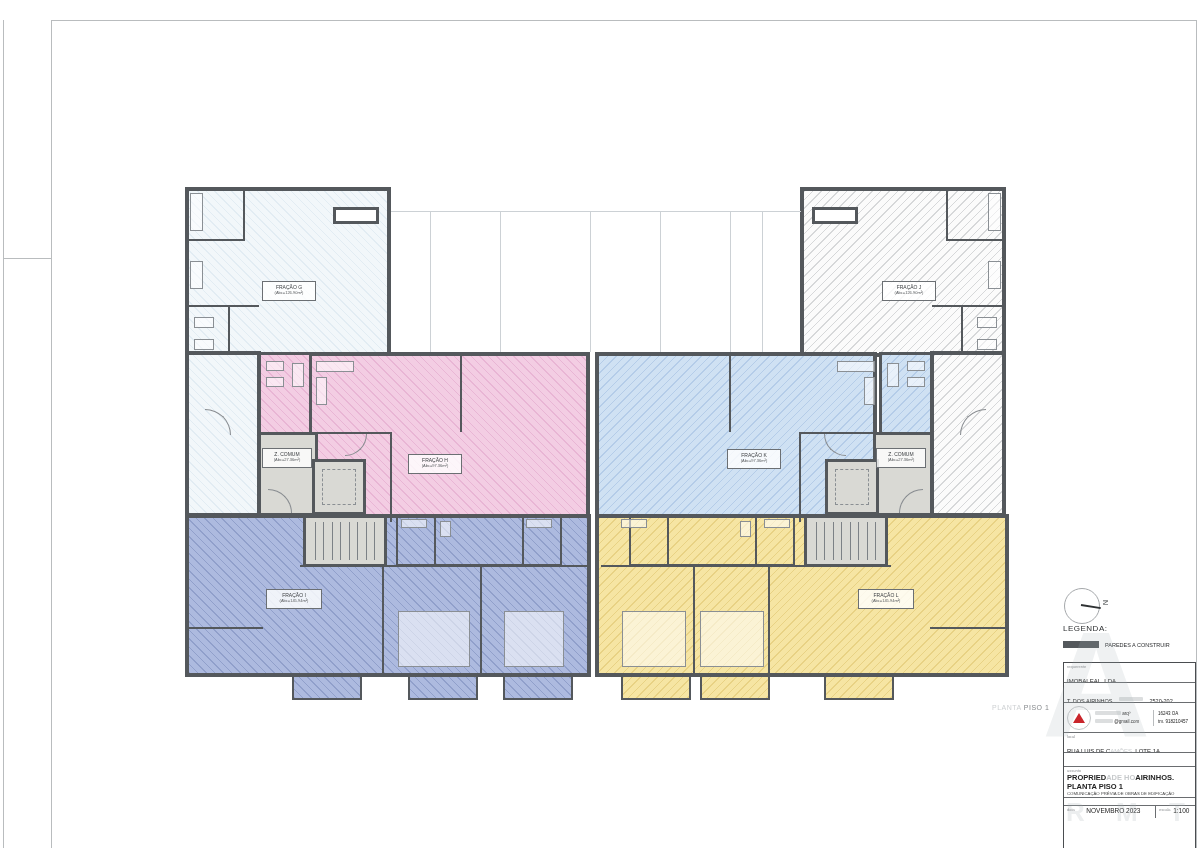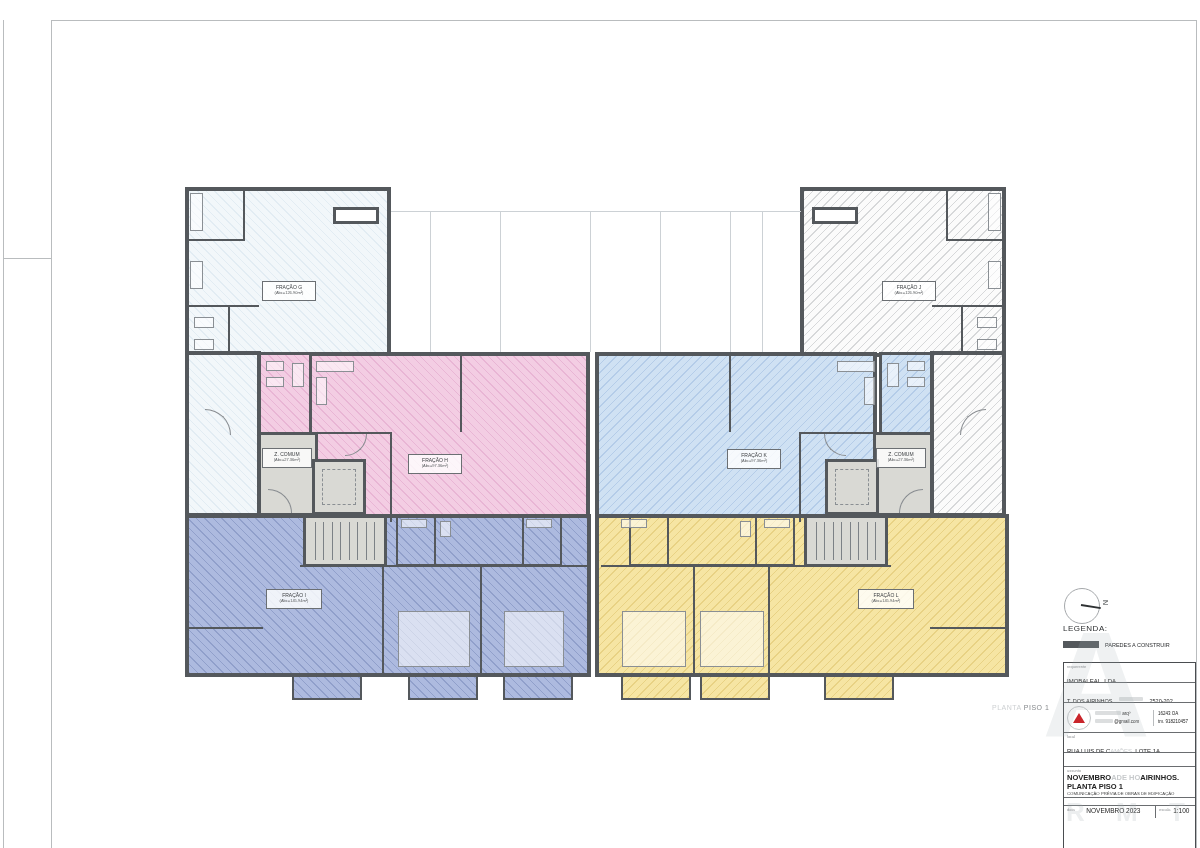--- a/index.html
+++ b/index.html
@@ -299,21 +299,21 @@
     </div>
     <div class="row" style="height:20px;">
       <span class="tiny">local</span>
       <span class="v6"><span>RUA LUIS DE C</span><span class="fadespan">AMÕES,</span><span> LOTE 1A</span></span>
     </div>
     <div class="row" style="height:14px;padding-top:3px;">
       <span class="v55">FERREL - PENICHE</span>
     </div>
     <div class="row" style="height:31px;">
       <span class="tiny">assunto</span>
-      <div class="subj1"><span>NOVEMBRO</span><span class="faded">ADE HO</span><span>AIRINHOS.</span></div>
+      <div class="subj1"><span>PROPRIED</span><span class="faded">ADE HO</span><span>AIRINHOS.</span></div>
       <div class="subj2">PLANTA PISO 1</div>
       <div class="subj3">COMUNICAÇÃO PRÉVIA DE OBRAS DE EDIFICAÇÃO</div>
     </div>
     <div class="row" style="height:8px;padding-top:2px;">
       
       
     </div>
     <div class="row" style="height:12px;border-bottom:none;padding:0;">
       <div class="botrow">
         <div class="botcell">

